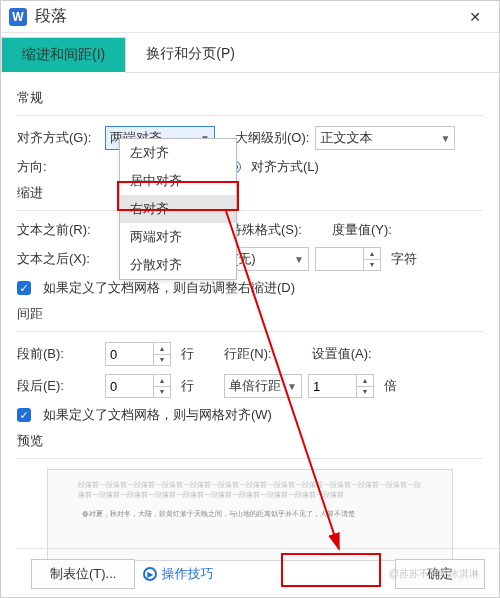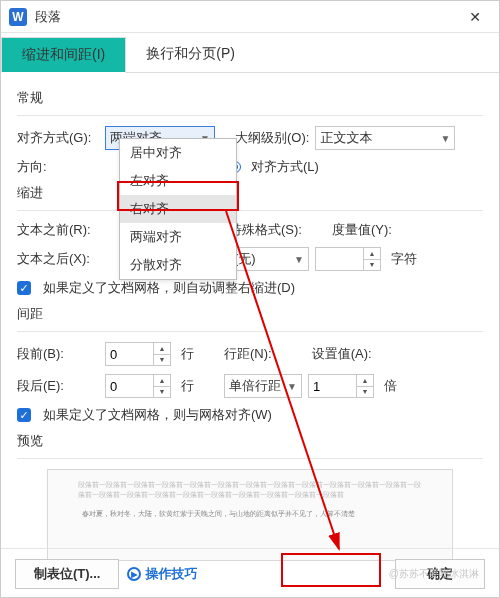--- a/index.html
+++ b/index.html
@@ -1,19 +1,19 @@
 <!DOCTYPE html>
 <html><head>
 <meta charset="utf-8">
 <style>
   * { box-sizing: border-box; font-family: "Microsoft YaHei", "SimSun", sans-serif; }
   body { margin: 0; background: #fff; width: 500px; height: 598px; border: 1px solid #ccc; position: relative; overflow: hidden; font-size: 13px; color: #333; }
   .titlebar { display: flex; align-items: center; height: 32px; padding: 0 8px; border-bottom: 1px solid #e5e5e5; }
   .app-icon { width: 18px; height: 18px; background: #2a6fd4; color: #fff; border-radius: 3px; display: flex; align-items: center; justify-content: center; font-size: 12px; font-weight: bold; margin-right: 8px; }
-  .title { flex: 1; font-size: 13px; }
+  .title { flex: 1; font-size: 16px; }
   .close-btn { width: 32px; height: 24px; display: flex; align-items: center; justify-content: center; cursor: default; font-size: 14px; }
   .tabs { display: flex; border-bottom: 1px solid #dcdcdc; padding-top: 4px; }
   .tab { padding: 8px 20px; font-size: 14px; cursor: default; }
   .tab.active { border: 1px solid #dcdcdc; border-bottom: 1px solid #fff; margin-bottom: -1px; background: #14b8a6; }
   .content { padding: 10px 16px 0 16px; }
   .section-label { font-size: 13px; margin: 6px 0 8px 0; }
   .hr { border-top: 1px solid #e5e5e5; margin-bottom: 10px; }
   .row { display: flex; align-items: center; margin-bottom: 8px; gap: 6px; }
   .label { width: 82px; flex: none; font-size: 13px; }
   .combo, .textfield { border: 1px solid #c8c8c8; height: 24px; background: #fff; display: flex; align-items: center; padding: 0 4px; font-size: 13px; position: relative; }
@@ -29,21 +29,21 @@
   .spin-btns { width: 18px; display: flex; flex-direction: column; }
   .spin-btns div { flex: 1; border: 1px solid #c8c8c8; font-size: 7px; display: flex; align-items: center; justify-content: center; color: #555; }
   .spin-btns div:first-child { border-bottom: none; }
   .unit { font-size: 13px; }
   .dropdown-list { position: absolute; left: 118px; top: 137px; width: 118px; background: #fff; border: 1px solid #bfbfbf; z-index: 10; box-shadow: 0 2px 4px rgba(0,0,0,0.1); }
   .dropdown-item { padding: 5px 10px; font-size: 13px; cursor: default; }
   .dropdown-item.hl { background: #e5e5e5; }
   .red-box { position: absolute; border: 2px solid #d00; z-index: 20; pointer-events: none; }
   .preview-box { border: 1px solid #d8d8d8; height: 92px; margin: 4px 30px 6px 30px; background: #fafafa; padding: 10px 30px; font-size: 7px; color: #bbb; line-height: 1.4; overflow: hidden; }
   .preview-box .dark { color: #888; }
-  .footer { position: absolute; bottom: 8px; left: 0; right: 0; padding: 10px 14px 0 14px; display: flex; align-items: center; gap: 8px; border-top: 1px solid #e5e5e5; font-weight: bold; }
+  .footer { position: absolute; bottom: 8px; left: 16px; right: 0; padding: 10px 14px 0 14px; display: flex; align-items: center; gap: 8px; border-top: 1px solid #e5e5e5; }
   .btn { border: 1px solid #c8c8c8; background: #fdfdfd; height: 30px; padding: 0 18px; font-size: 13px; cursor: default; display: flex; align-items: center; justify-content: center; }
   .tips { display: flex; align-items: center; gap: 4px; color: #1e6fd9; font-size: 13px; }
   .tips-icon { width: 14px; height: 14px; border: 2px solid #1e6fd9; border-radius: 50%; display: flex; align-items: center; justify-content: center; font-size: 8px; }
   .watermark { position: absolute; bottom: 16px; right: 20px; font-size: 10px; color: #c7c7c7; z-index: 5; }
   svg.arrow-svg { position: absolute; left: 0; top: 0; z-index: 25; pointer-events: none; }
 </style>
 </head>
 <body>
 
 <div class="titlebar">
@@ -167,22 +167,22 @@
   <div class="section-label">预览</div>
   <div class="hr"></div>
 
   <div class="preview-box">
     段落前一段落前一段落前一段落前一段落前一段落前一段落前一段落前一段落前一段落前一段落前一段落前一段落前一段落前一段落前一段落前一段落前一段落前一段落前一段落前一段落前一段落前<br><br>
     <span class="dark">&nbsp;&nbsp;春对夏，秋对冬，大陆，软黄红萦于天晚之间，与山地的距离似乎并不见了，人算不清楚</span>
   </div>
 </div>
 
 <div class="dropdown-list">
+  <div class="dropdown-item">左对齐</div>
   <div class="dropdown-item">居中对齐</div>
-  <div class="dropdown-item">左对齐</div>
   <div class="dropdown-item hl">右对齐</div>
   <div class="dropdown-item">两端对齐</div>
   <div class="dropdown-item">分散对齐</div>
 </div>
 
 <div class="red-box" style="left:116px; top:180px; width:122px; height:30px;"></div>
 <div class="red-box" style="left:280px; top:552px; width:100px; height:34px;"></div>
 
 <svg class="arrow-svg" width="500" height="598">
   <defs>

